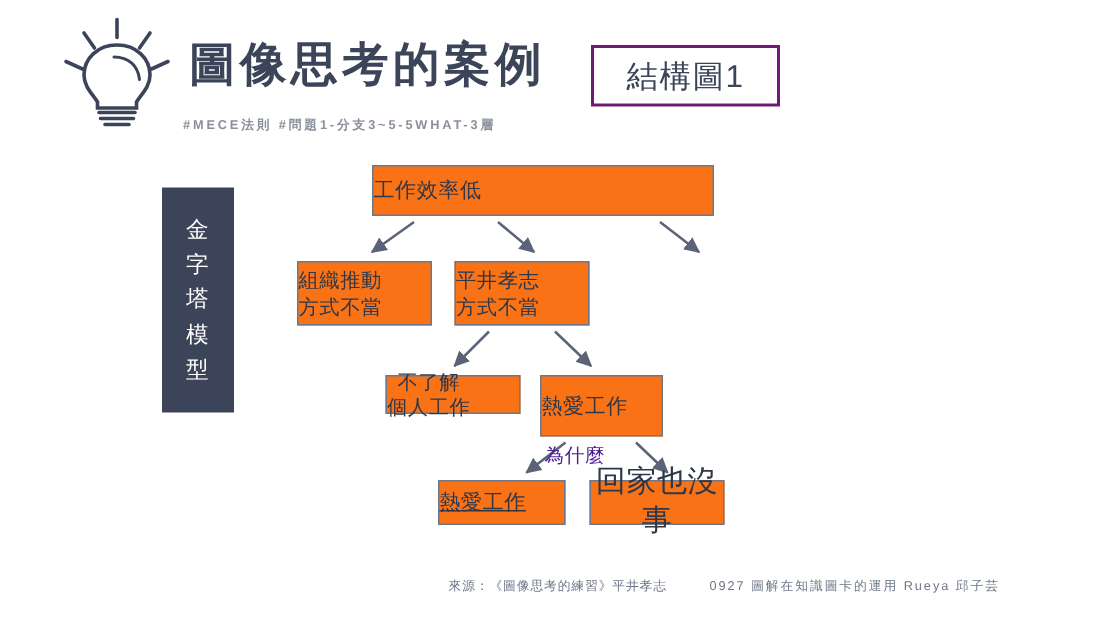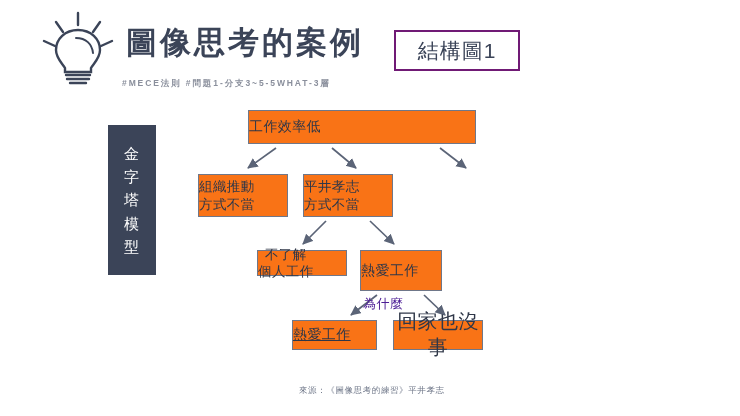--- a/index.html
+++ b/index.html
@@ -233,14 +233,15 @@
     <span class="line">熱愛工作</span>
   </div>
 
   <div class="node" id="node-home">
     <span class="line">回家也沒事</span>
   </div>
 
   <div id="why-label">為什麼</div>
 
   <div class="footer-text" id="footer-source">來源：《圖像思考的練習》平井孝志</div>
+  <div class="footer-text" id="footer-credit">0927 圖解在知識圖卡的運用 Rueya 邱子芸</div>
 
 </div>
 
 </body></html>

